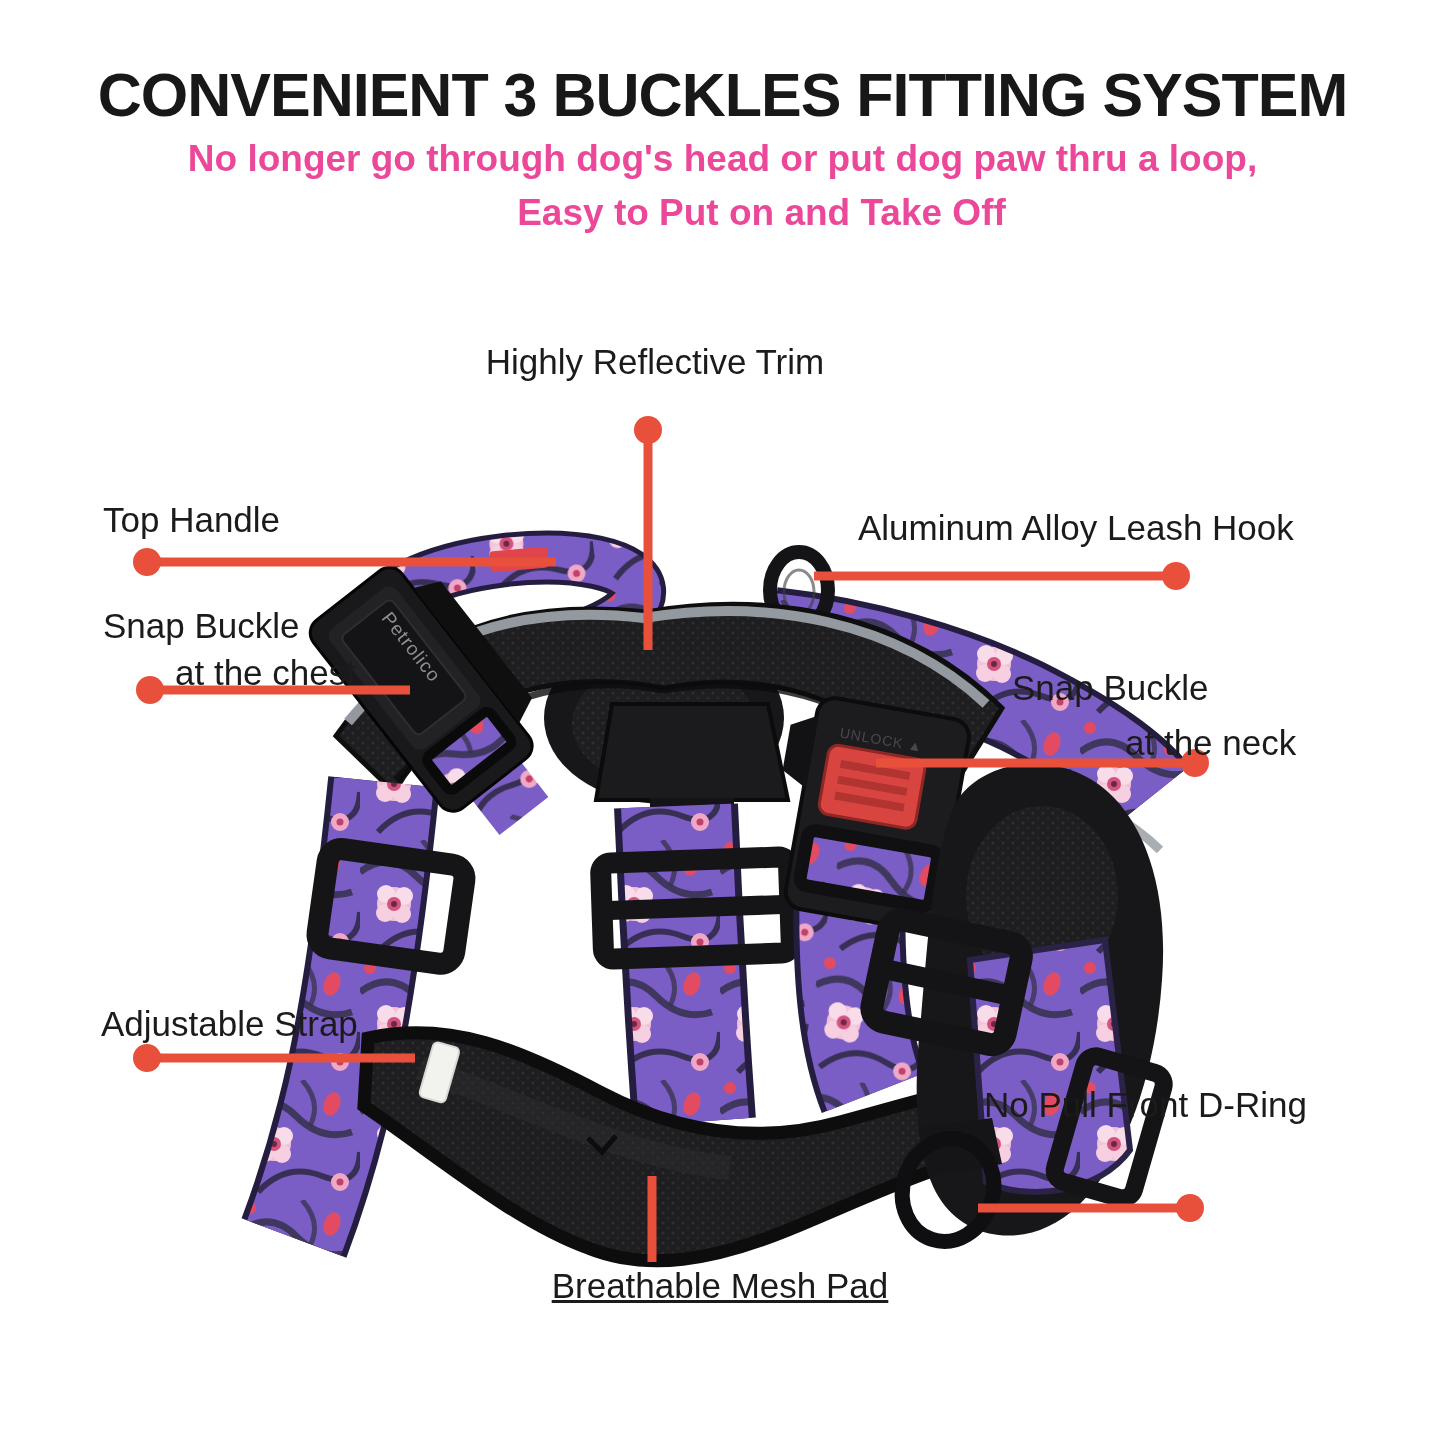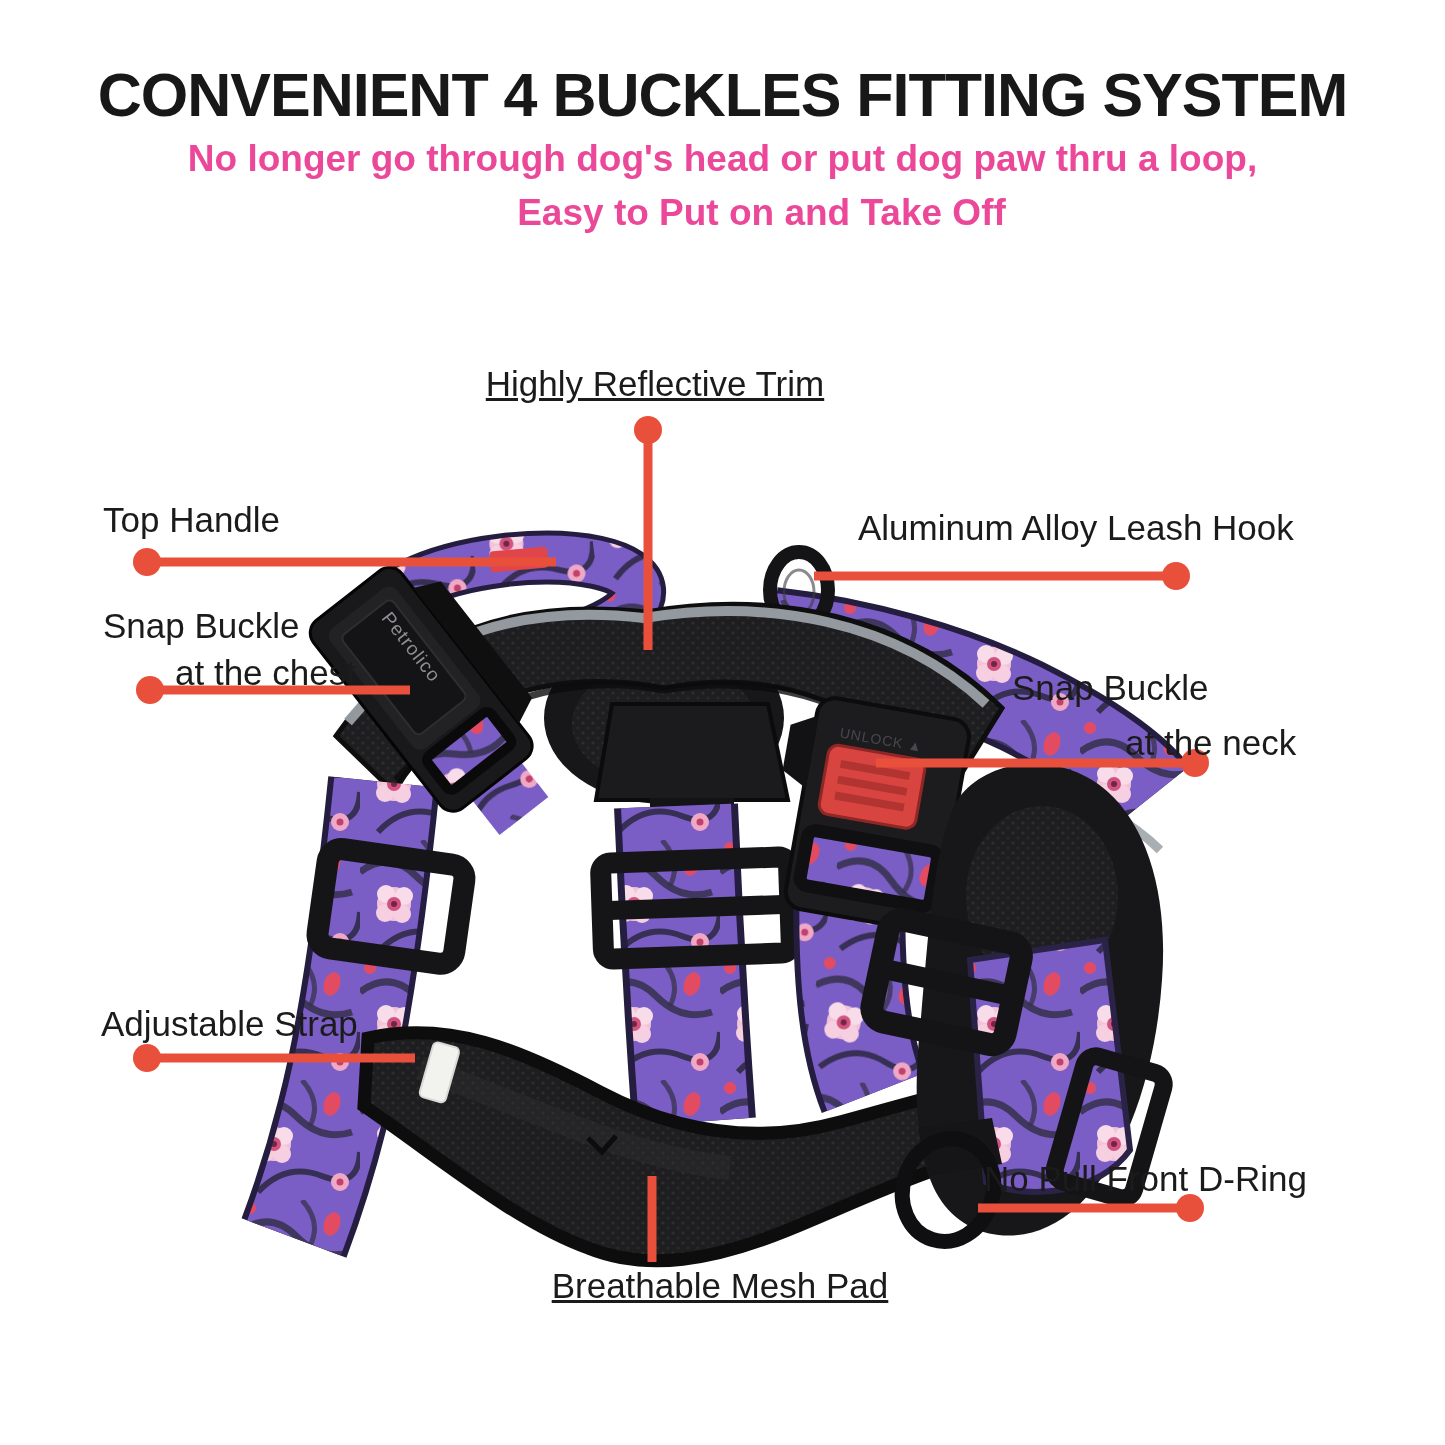--- a/index.html
+++ b/index.html
@@ -16,41 +16,41 @@
   .page-subtitle{
     position:absolute;left:0;width:1445px;text-align:center;
     font-size:37px;font-weight:bold;color:#ec4899;letter-spacing:0px;
   }
   .sub1{top:138px;}
   .sub2{top:192px;margin-left:39px;}
   .lbl{
     position:absolute;font-size:35px;color:#1b1b1b;line-height:39px;white-space:nowrap;
   }
   .lbl .l2{display:block;}
-  #lbl-reflective{left:440px;top:364px;width:430px;text-align:center;text-decoration:underline;}
+  #lbl-reflective{left:440px;top:342px;width:430px;text-align:center;}
   #lbl-top-handle{left:103px;top:500px;}
   #lbl-chest{left:103px;top:606px;}
   #lbl-chest .l2{padding-left:72px;margin-top:8px;}
   #lbl-leash{left:858px;top:508px;width:450px;text-align:left;}
   #lbl-neck-1{left:1012px;top:668px;}
   #lbl-neck-2{left:1125px;top:707px;margin-top:16px;}
   #lbl-adjustable{left:101px;top:1004px;}
-  #lbl-dring{left:984px;top:1159px;}
+  #lbl-dring{left:984px;top:1085px;}
   #lbl-mesh{left:520px;top:1266px;width:400px;text-align:center;text-decoration:underline;}
   .callout-line{stroke:var(--callout,#E8503C);stroke-width:9;fill:none;}
   .callout-dot{fill:var(--callout,#E8503C);}
   .reflective-trim-stroke{stroke:var(--reflective_grey,#9aa0a6);}
   .red-btn{fill:var(--button_red,#D84440);}
 </style>
 </head>
 <body>
 
 <div class="stage">
 
-  <div class="page-title">CONVENIENT 4 BUCKLES FITTING SYSTEM</div>
+  <div class="page-title">CONVENIENT 3 BUCKLES FITTING SYSTEM</div>
   <div class="page-subtitle sub1">No longer go through dog's head or put dog paw thru a loop,</div>
   <div class="page-subtitle sub2">Easy to Put on and Take Off</div>
 
   <svg class="stage" viewBox="0 0 1445 1445" aria-hidden="true">
     <defs>
       <pattern id="floral" width="120" height="120" patternUnits="userSpaceOnUse">
         <rect width="120" height="120" style="fill:var(--strap_purple,#7A5EC6)"></rect>
         <path d="M0,32 Q30,10 56,36 T112,52" stroke="#35304a" stroke-width="7" fill="none" opacity="0.85"></path>
         <path d="M18,112 Q46,82 82,96 T120,72" stroke="#2c2740" stroke-width="6" fill="none" opacity="0.85"></path>
         <path d="M62,0 Q82,22 70,46" stroke="#35304a" stroke-width="5" fill="none" opacity="0.75"></path>

